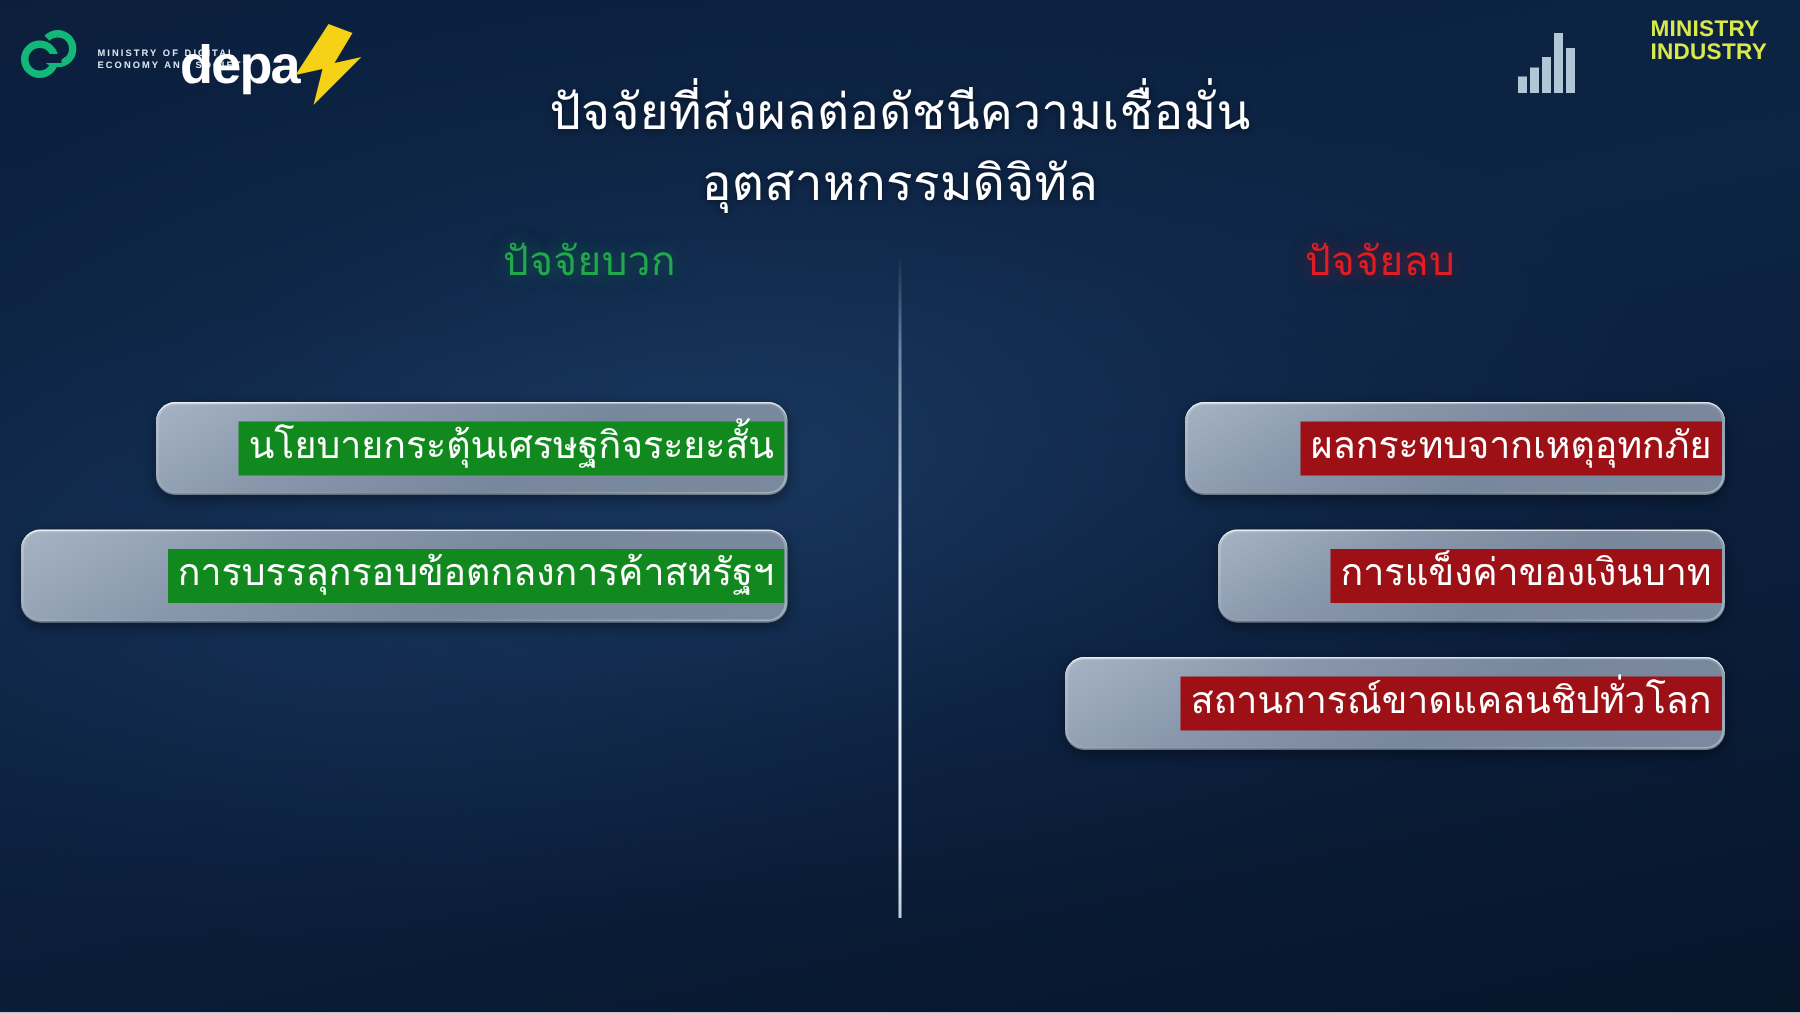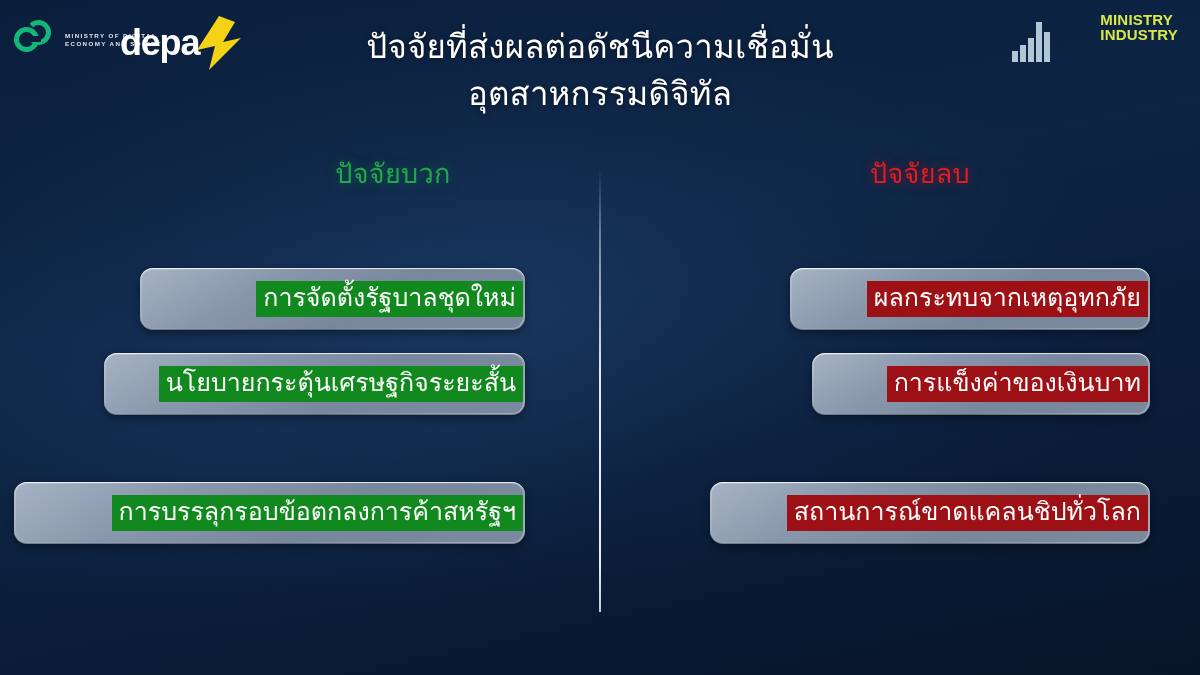--- a/index.html
+++ b/index.html
@@ -81,21 +81,21 @@
   .bars i { display:block; width:6px; background:#cfe4ef; opacity:.85; }
   .sent-index {
     position:absolute; right:0; bottom:2px;
     color:#ffffff; font-size:23px; font-weight:700;
     letter-spacing:0.5px; line-height:1.0; text-align:right;
     text-shadow:0 0 9px rgba(120,180,230,.55);
   }
 
   
   .title {
-    position:absolute; left:0; top:24px; width:1200px;
+    position:absolute; left:0; top:52px; width:1200px;
     text-align:center; color:#ffffff;
     font-size:33px; font-weight:400; line-height:1.42;
     letter-spacing:0.2px;
     text-shadow:0 1px 5px rgba(0,0,0,.5);
   }
   .title span { display:block; }
 
   
   .divider {
     position:absolute; left:599px; top:172px;
@@ -156,21 +156,21 @@
     font-size:25px; font-weight:400; line-height:1.18;
     color:#ffffff; white-space:nowrap;
     padding:2px 7px 4px 7px;
   }
   .chip.green { background:#11891f; }
   .chip.red   { background:#9d1116; }
 
   
   .w1 .plaque { left:140px;  }
   .w2 .plaque { left:104px;  }
-  .w3 .plaque { left:14px;margin-top:44px;   }
+  .w3 .plaque { left:14px;   }
 
   .col.neg .w1 .plaque { left:190px; }
   .col.neg .w2 .plaque { left:212px; }
   .col.neg .w3 .plaque { left:110px;text-align:right; }
 </style>
 </head>
 <body>
 
 <div id="slide">
 
@@ -214,27 +214,20 @@
     <span>ปัจจัยที่ส่งผลต่อดัชนีความเชื่อมั่น</span>
     <span>อุตสาหกรรมดิจิทัล</span>
   </div>
 
   <div class="divider"></div>
 
   <div class="col-head pos">ปัจจัยบวก</div>
   <div class="col-head neg">ปัจจัยลบ</div>
 
   <div class="col pos">
-    <div class="row w1">
-      <div class="plaque">
-        <div class="plaque-inner">
-          <span class="chip green">การจัดตั้งรัฐบาลชุดใหม่</span>
-        </div>
-      </div>
-    </div>
     <div class="row w2">
       <div class="plaque">
         <div class="plaque-inner">
           <span class="chip green">นโยบายกระตุ้นเศรษฐกิจระยะสั้น</span>
         </div>
       </div>
     </div>
     <div class="row w3">
       <div class="plaque">
         <div class="plaque-inner">

